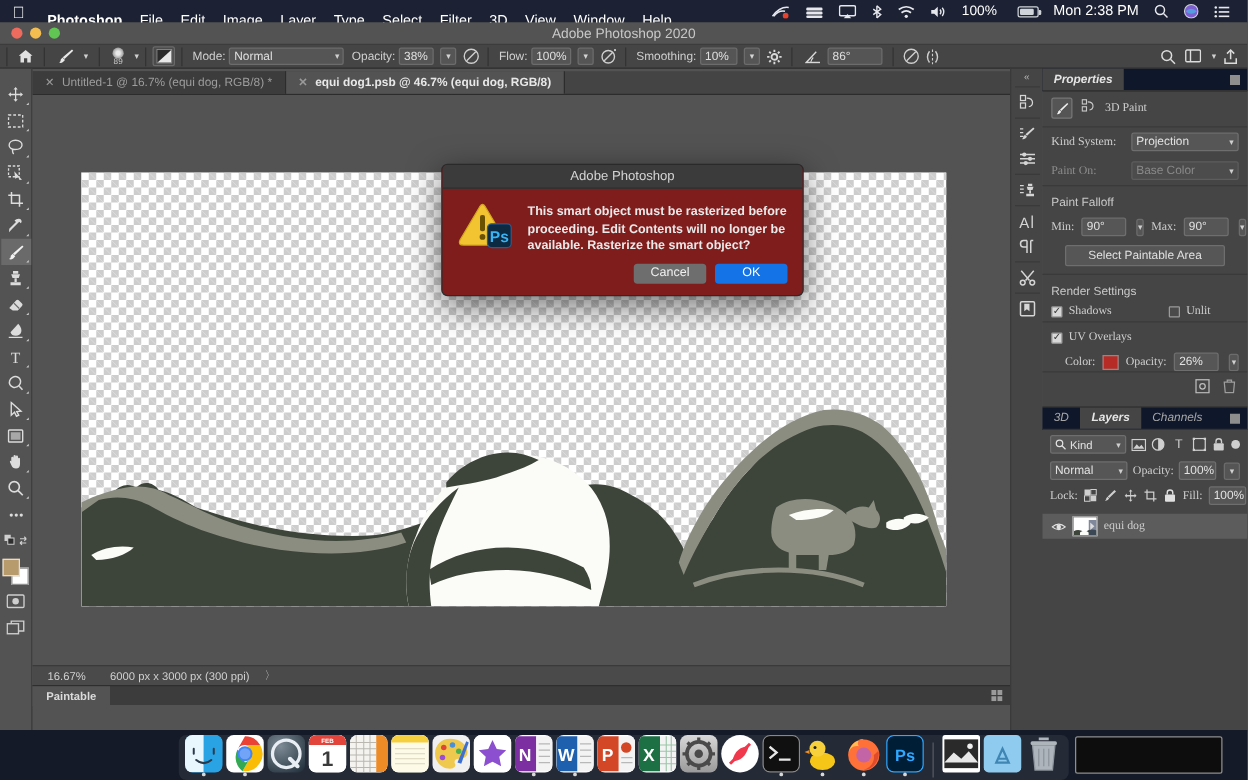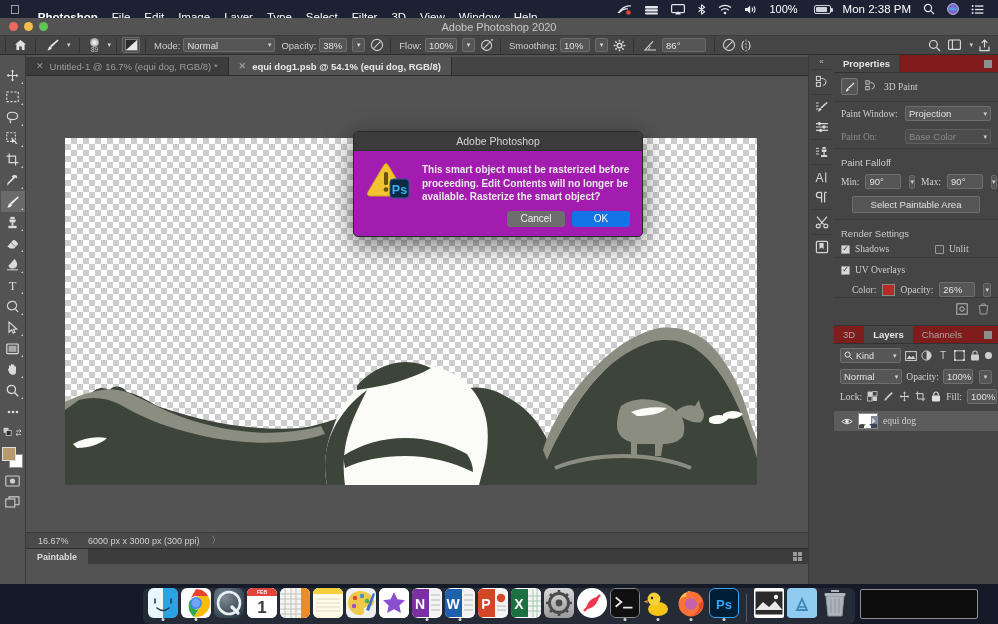--- a/index.html
+++ b/index.html
@@ -157,22 +157,22 @@
     background:#454545; border-left:1px solid #3a3a3a;
     display:flex; flex-direction:column; align-items:center;
   }
   .rail .collapse{ width:26px;height:12px;display:flex;align-items:center;justify-content:center;font-size:8px;color:#bdbdbd;}
   .rail .ri{ width:24px;height:20px;display:flex;align-items:center;justify-content:center;color:#d5d5d5;}
   .rsep{ width:20px;height:1px;background:#3a3a3a;margin:2px 0;}
 
   
   .rpanel{ position:absolute; left:834px; top:55px; width:164px; bottom:0; background:#454545;}
   .paneltabs{
-    display:flex; height:18px; background:#7f1d1d; align-items:stretch;
-    border-bottom:1px solid #323232; position:relative;
+    display:flex; height:18px; background:#0f172a; align-items:stretch;
+    border-bottom:1px solid #323232; position:relative;font-style:italic;
   }
   .ptab{ display:flex;align-items:center; padding:0 9px; font-size:9.5px; color:#a6a6a6;}
   .ptab.active{ background:#454545; color:#e5e5e5; font-weight:bold;}
   .pmenu{ margin-left:auto; display:flex;align-items:center; padding-right:6px;}
   .pmenu i{ display:block; width:8px;height:8px; background:#8e8e8e;}
 
   .prop-row{ display:flex; align-items:center; padding:4px 7px; gap:6px;}
   .prop-head{ display:flex;align-items:center; gap:7px; padding:5px 7px 6px 7px; border-bottom:1px solid #3a3a3a;}
   .headbtn{ width:17px;height:17px; background:#555; border:1px solid #777; border-radius:2px;
             display:flex;align-items:center;justify-content:center;}
@@ -210,21 +210,21 @@
   .blendrow{ display:flex;align-items:center;gap:4px;padding:2px 6px;}
   .lockrow{ display:flex;align-items:center;gap:5px;padding:3px 6px;}
   .layerrow{ display:flex;align-items:center;gap:5px;padding:3px 6px; background:#5c5c5c; margin-top:4px; height:20px;}
   .thumb{ width:20px;height:16px; border:1px solid #8a8a8a; background:#fff; position:relative; overflow:hidden;}
   .layerfoot{ position:absolute; left:0; right:0; bottom:18px; display:flex;justify-content:flex-end;gap:10px;
               padding:4px 8px; border-top:1px solid #3a3a3a;}
 
   
   .modal{
     position:absolute; left:353px; top:131px; width:290px; height:106px;
-    background:#a21caf; border:1px solid #2a2a2a; border-radius:5px;
+    background:#7f1d1d; border:1px solid #2a2a2a; border-radius:5px;
     box-shadow:0 8px 26px rgba(0,0,0,.55);
     overflow:hidden;
   }
   .modal .mtitle{
     height:19px; background:#3b3b3b; display:flex;align-items:center;justify-content:center;
     font-size:10.5px; color:#d4d4d4; border-bottom:1px solid #2f2f2f;
   }
   .modal .mbody{ display:flex; padding:10px 12px 0 12px; gap:10px;}
   .warnicon{ position:relative; width:46px; height:42px; flex:none;}
   .modal .mtext{ font-size:10px; font-weight:bold; color:#e9e9e9; line-height:13.5px; padding-top:2px;}
@@ -481,21 +481,21 @@
     </span>
   </div>
 
   <div class="tabbar">
     <div class="tab inactive">
       <span class="x">✕</span>
       <span>Untitled-1 @ 16.7% (equi dog, RGB/8) *</span>
     </div>
     <div class="tab active">
       <span class="x">✕</span>
-      <span>equi dog1.psb @ 54.1% (equi dog, RGB/8)</span>
+      <span>equi dog1.psb @ 46.7% (equi dog, RGB/8)</span>
     </div>
   </div>
 
   <div class="toolbar">
     <div class="tool">
       <svg width="13" height="13" viewBox="0 0 13 13">
           <path d="M6.5 0.6 L8.2 2.6 H7 V5.9 H10.3 V4.7 L12.4 6.5 L10.3 8.3 V7.1 H7 V10.4 H8.2 L6.5 12.4 L4.8 10.4 H6 V7.1 H2.7 V8.3 L0.6 6.5 L2.7 4.7 V5.9 H6 V2.6 H4.8 Z" fill="#dcdcdc"></path>
         </svg>
     </div>
     <div class="tool">
@@ -780,21 +780,21 @@
         <svg width="12" height="12" viewBox="0 0 12 12">
             <rect x="0.8" y="0.8" width="3.4" height="3.4" fill="none" stroke="#cacaca" stroke-width="0.9"></rect>
             <rect x="0.8" y="6.4" width="3.4" height="3.4" fill="none" stroke="#cacaca" stroke-width="0.9"></rect>
             <path d="M5.2 2.5 Q9.4 2.5 9.4 5.8 Q9.4 8.6 6.6 9" stroke="#cacaca" stroke-width="0.9" fill="none"></path>
           </svg>
       </span>
       <span class="pl">3D Paint</span>
     </div>
 
     <div class="prop-row">
-      <span class="pl" style="width:58px">Paint Window:</span>
+      <span class="pl" style="width:58px">Kind System:</span>
       <span class="psel">
         <span>Projection</span>
         <span class="caret">▾</span>
       </span>
     </div>
 
     <div class="prop-row">
       <span class="pl dim" style="width:58px">Paint On:</span>
       <span class="psel dim">
         <span>Base Color</span>

